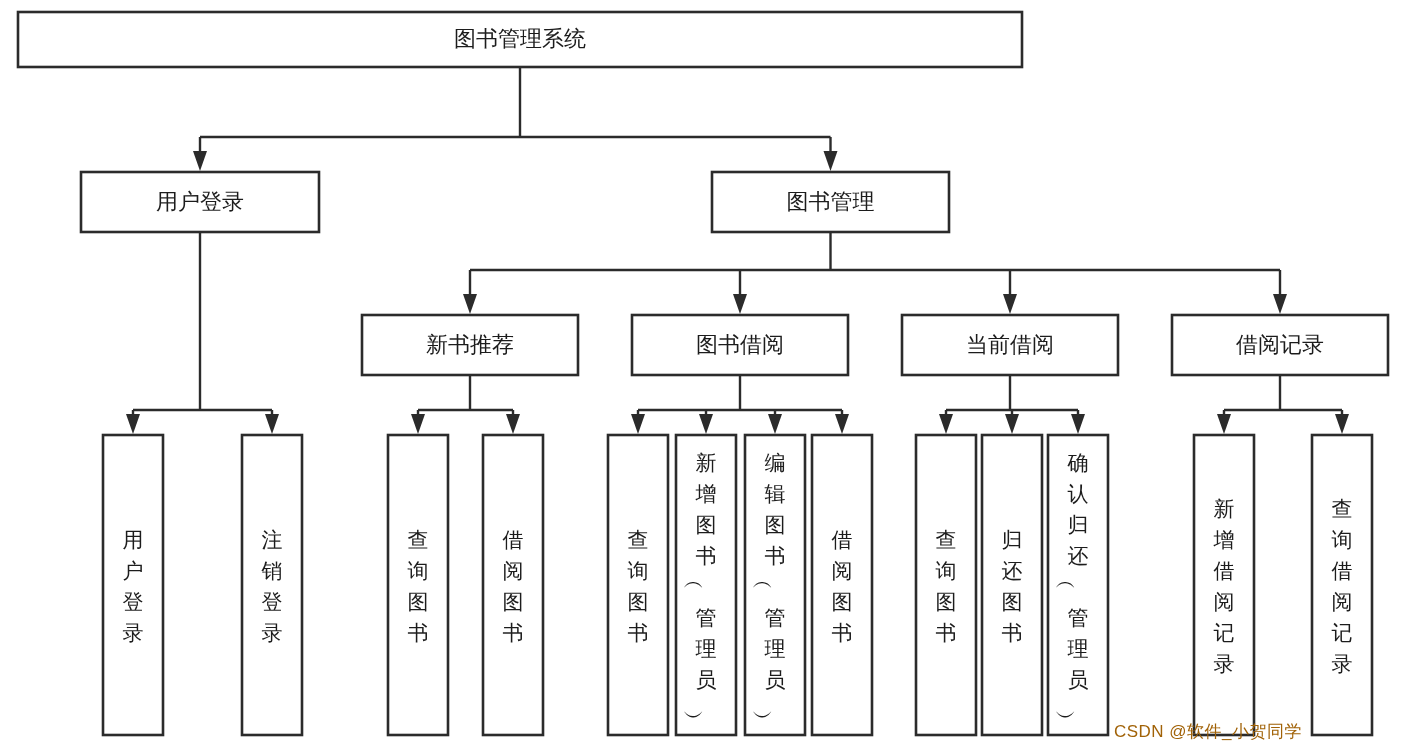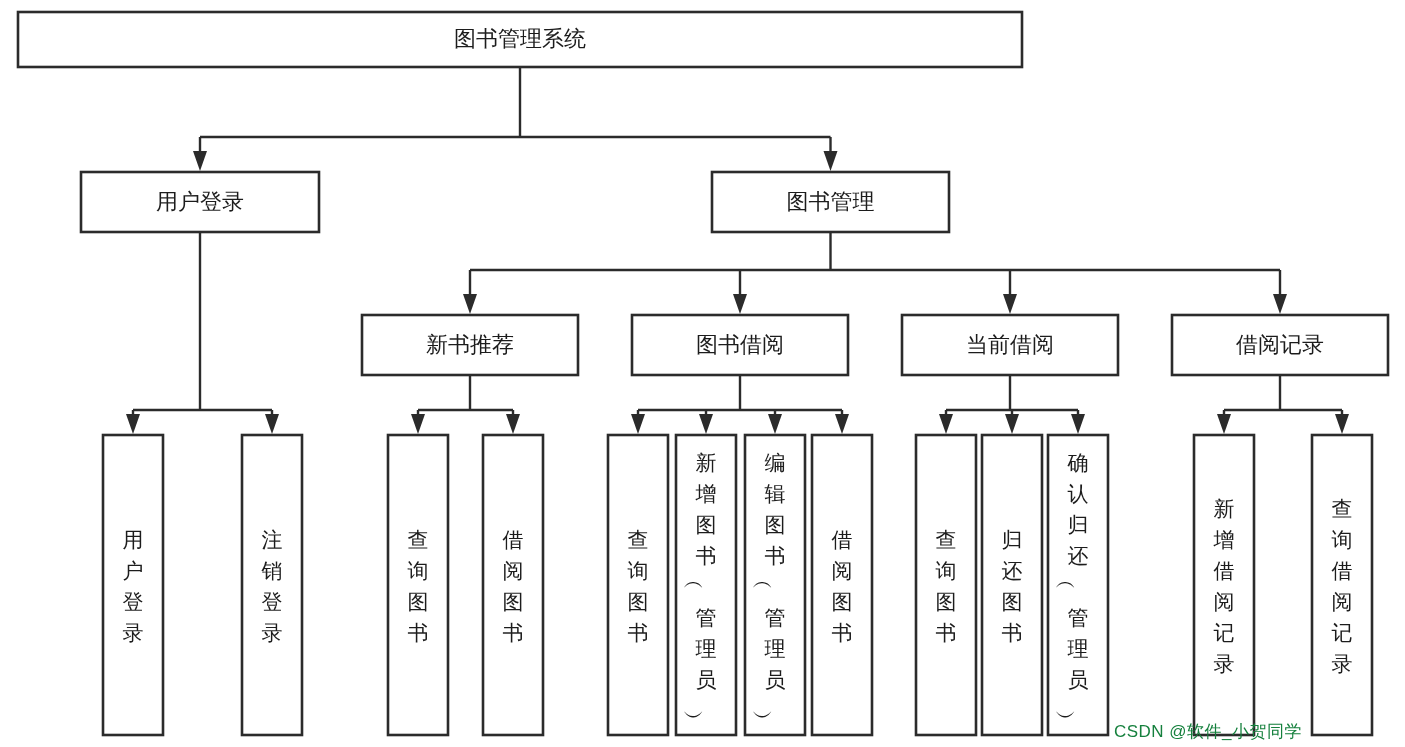--- a/index.html
+++ b/index.html
@@ -56,21 +56,21 @@
     fill: #1c1c1c;
     text-anchor: middle;
     white-space: pre;
   }
   .watermark {
     position: absolute;
     right: 8px;
     bottom: 4px;
     font-family: "Liberation Sans", "DejaVu Sans", sans-serif;
     font-size: 17px;
-    color: #15803d;
+    color: #a16207;
     letter-spacing: 0.5px;
     user-select: none;
     pointer-events: none;
   }
 </style>
 </head>
 <body>
 
 <div id="diagram-root">
   <svg class="diagram-canvas" id="diagram-svg" viewBox="0 0 1405 747" xmlns="http://www.w3.org/2000/svg">

